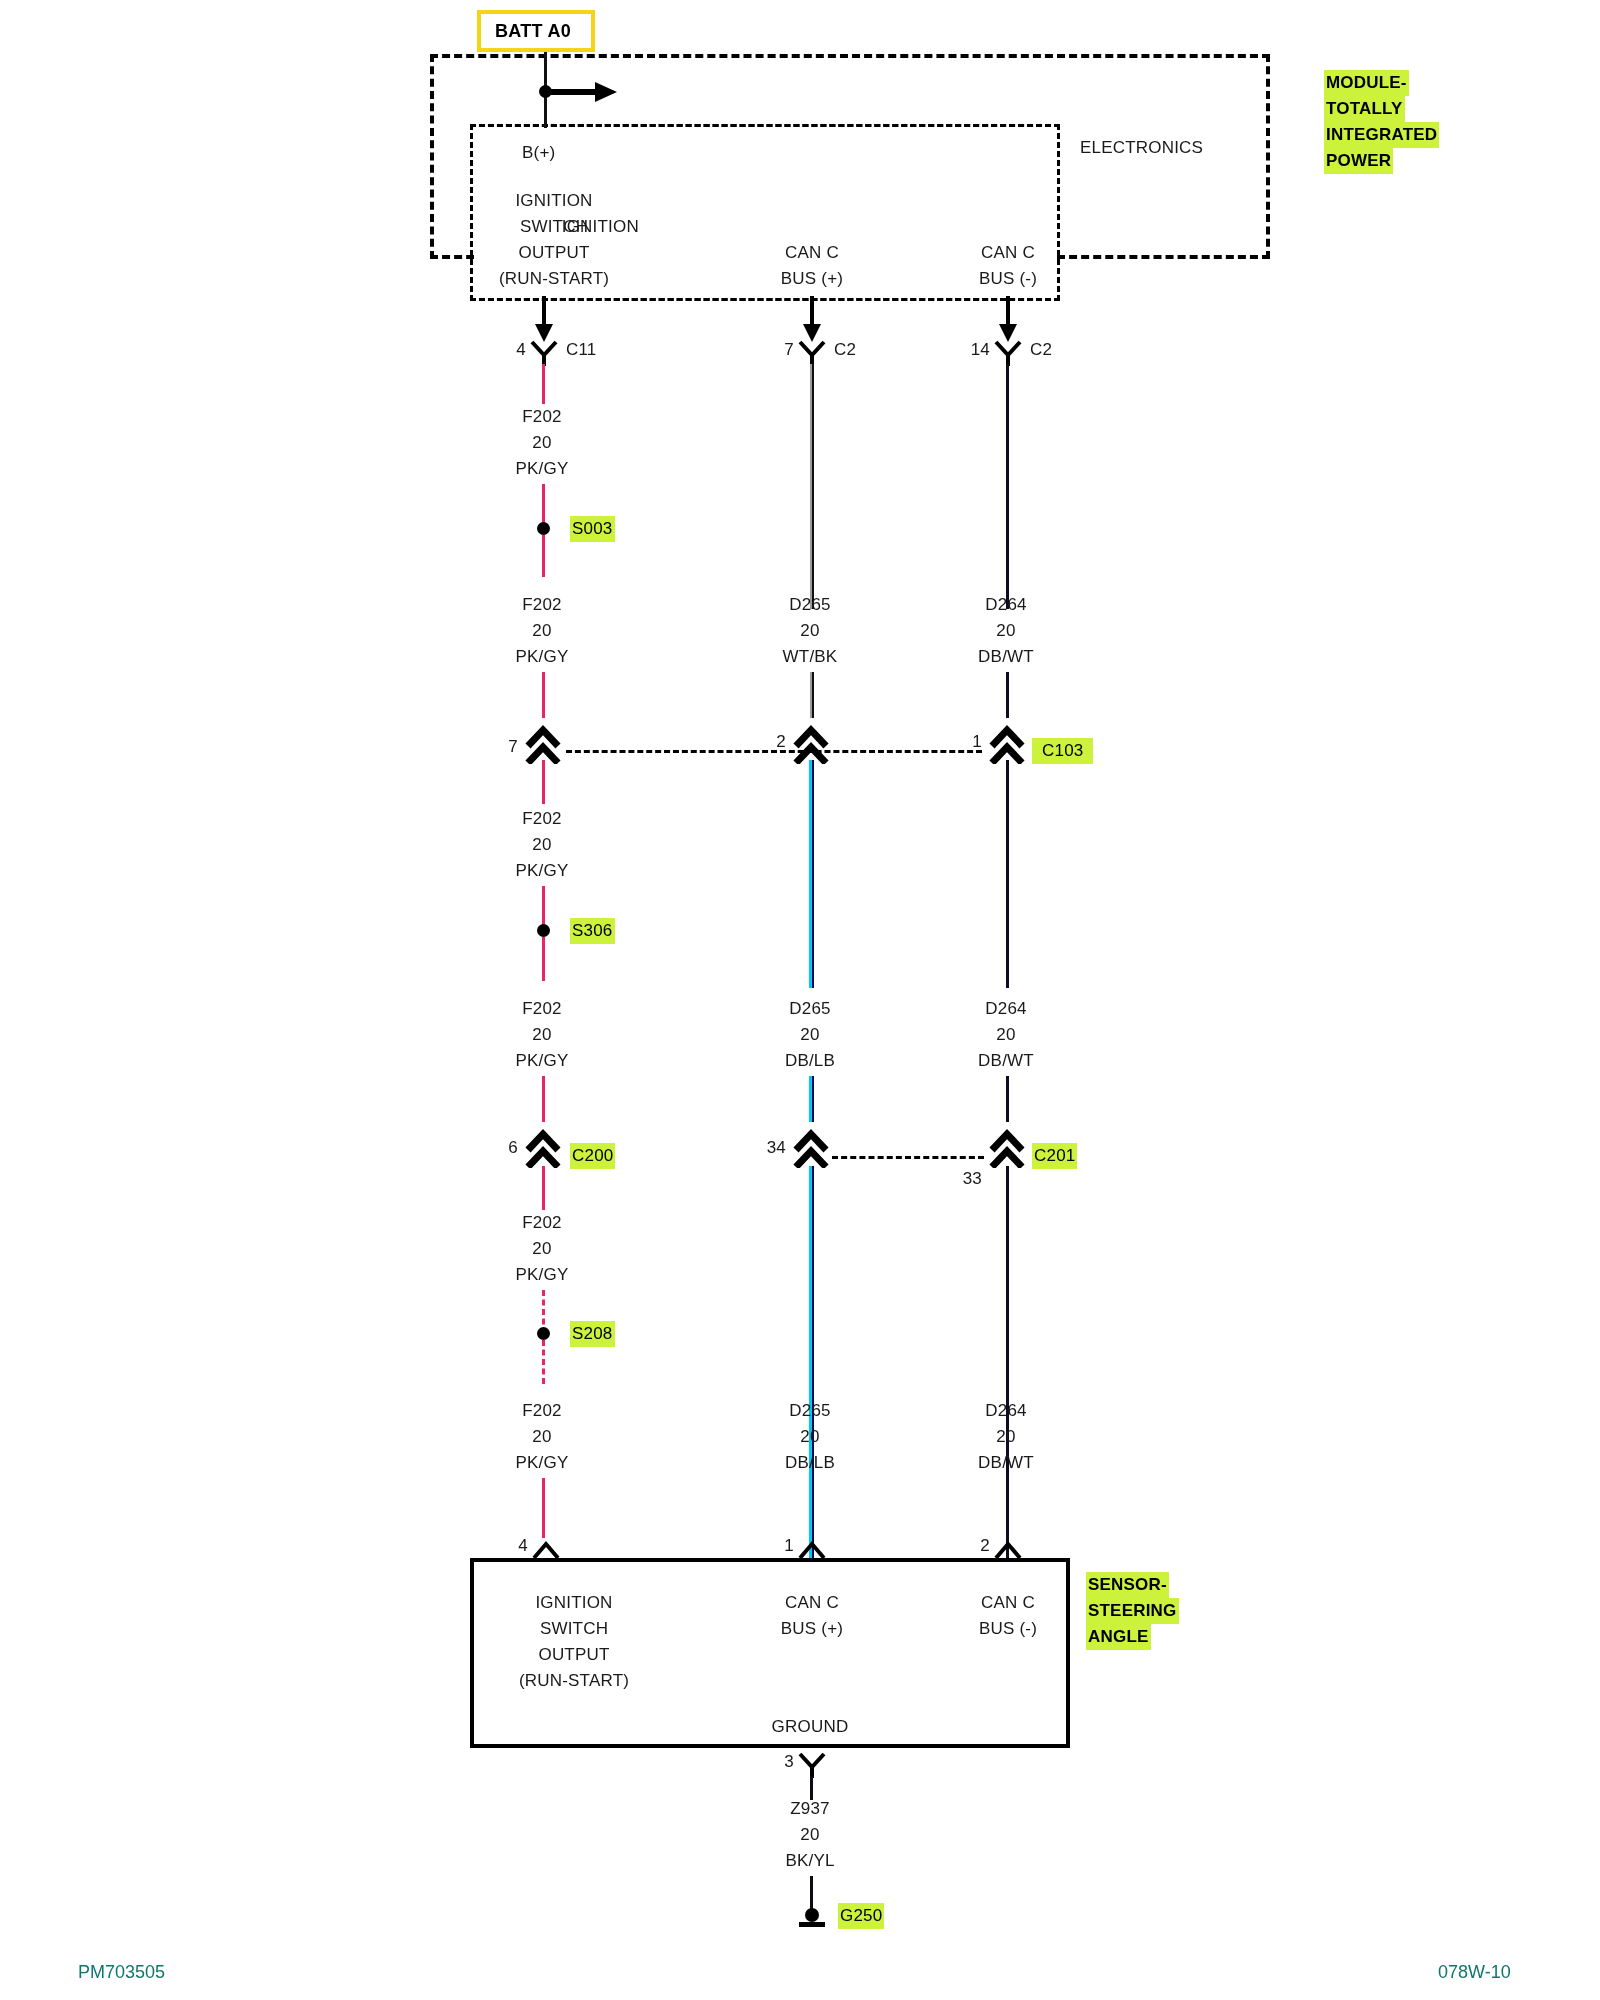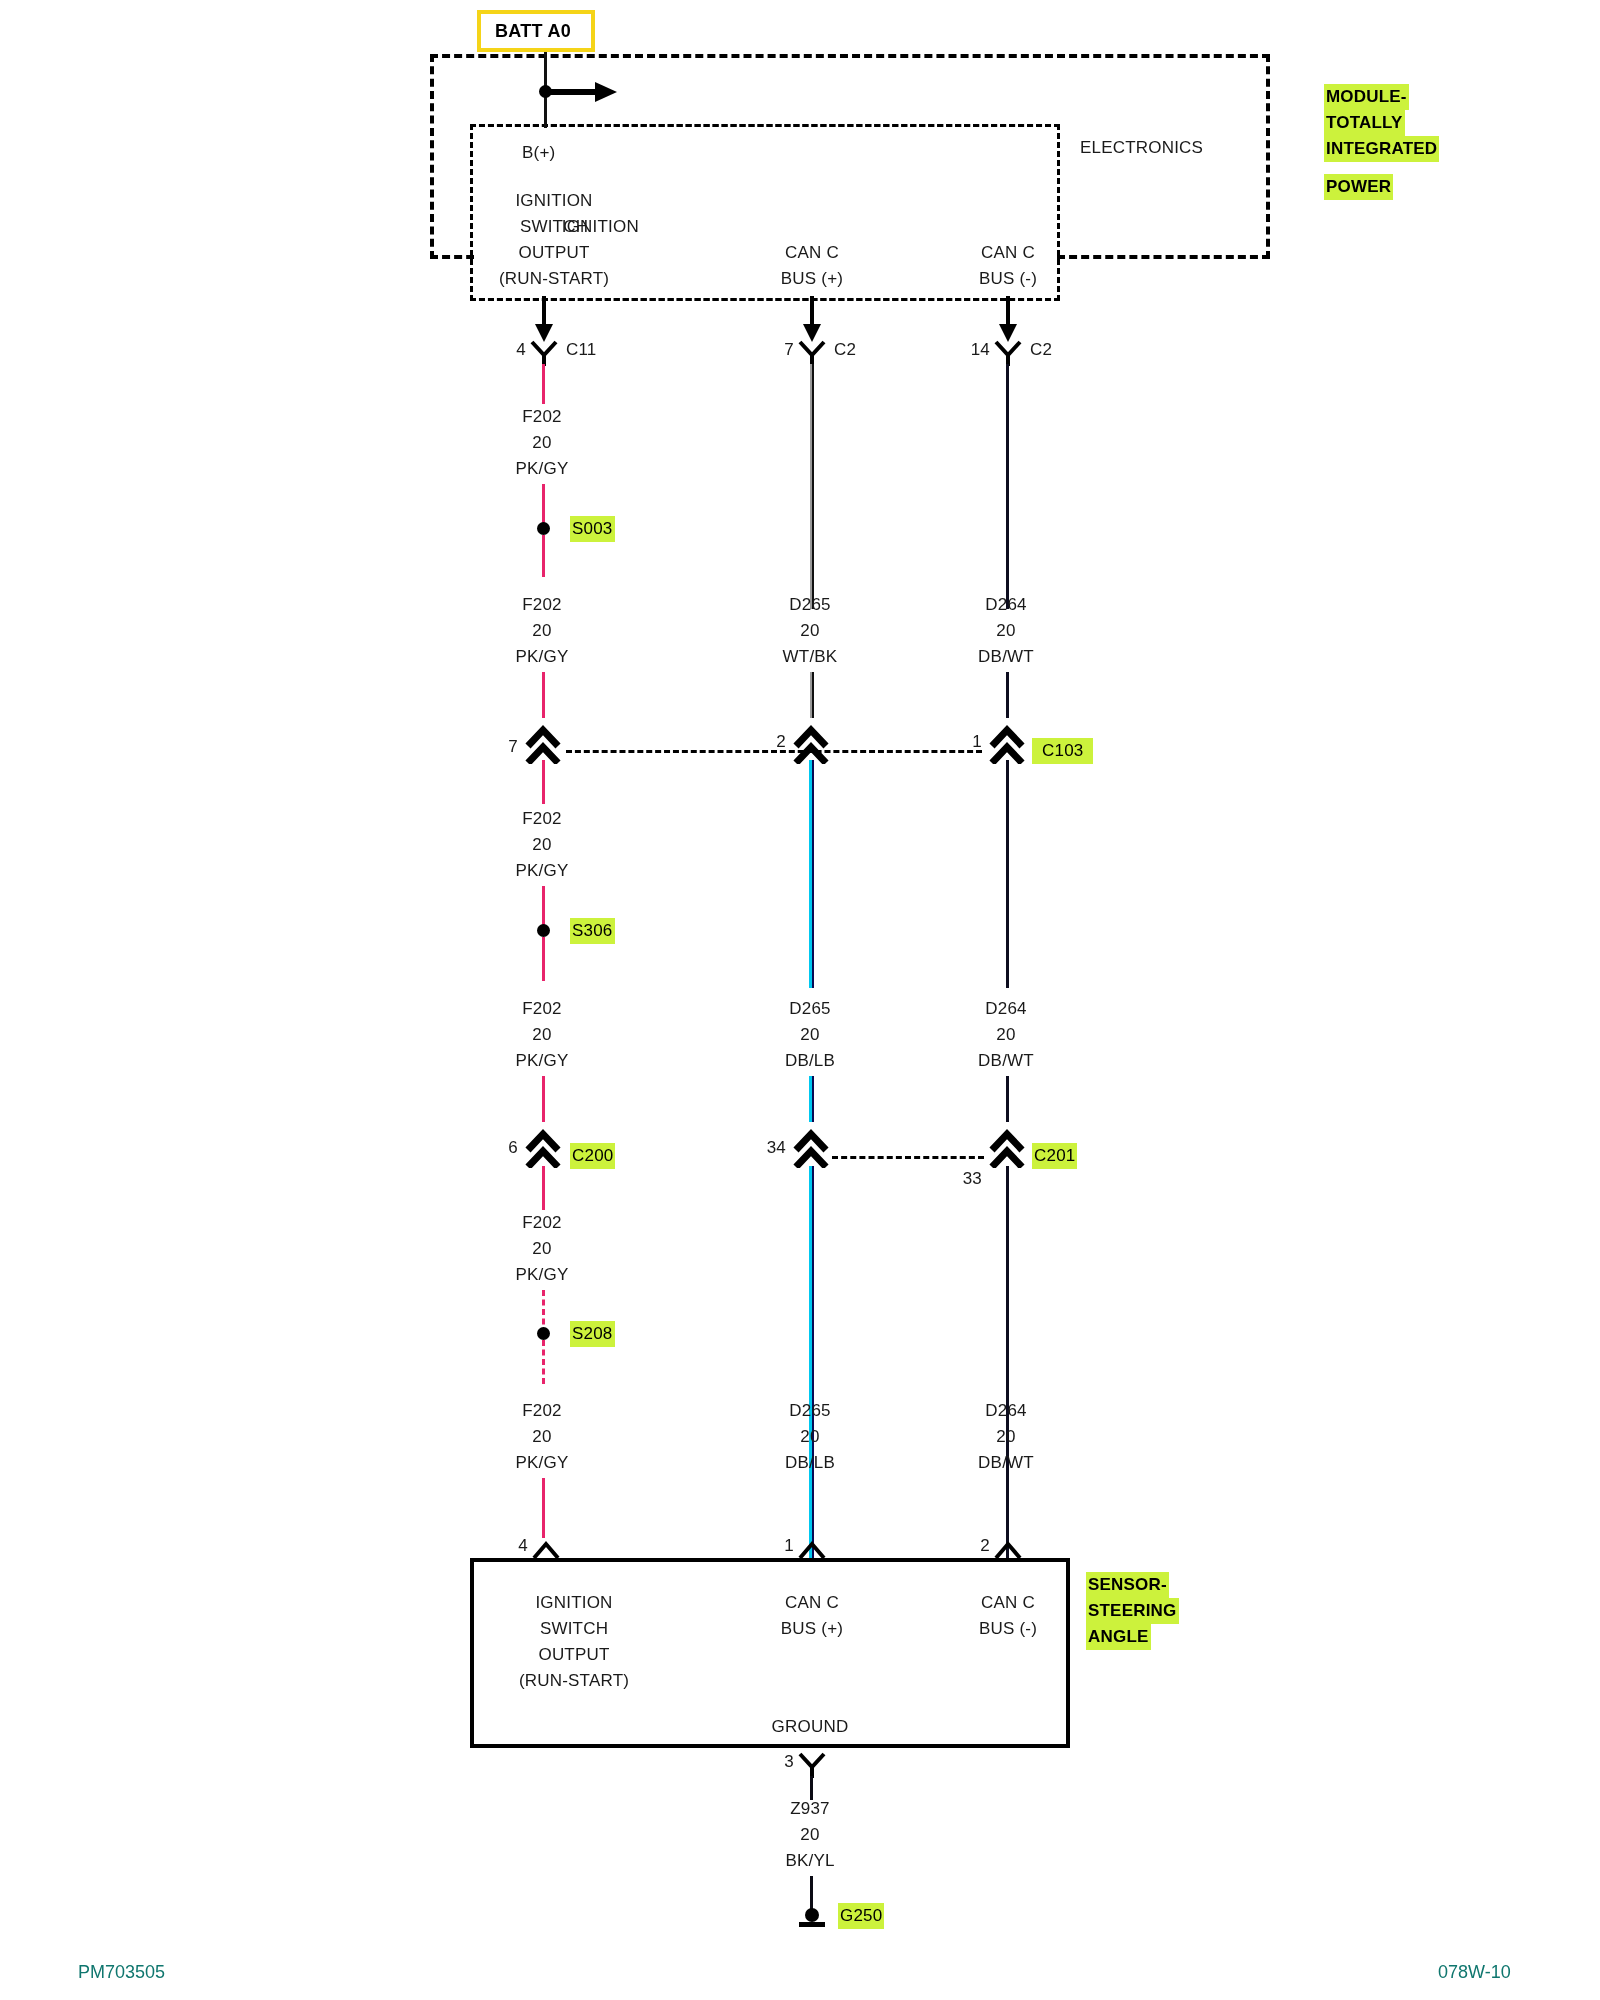--- a/index.html
+++ b/index.html
@@ -128,25 +128,25 @@
 
   <svg class="abs" style="left:545px; top:78px;" width="72" height="28">
     <line x1="0" y1="14" x2="52" y2="14" stroke="#000" stroke-width="6"></line>
     <polygon points="50,4 72,14 50,24" fill="#000"></polygon>
   </svg>
 
   <div class="txt" style="left:522px; top:140px;">B(+)</div>
 
   <div class="txt" style="left:1080px; top:135px;">ELECTRONICS</div>
 
-  <div class="abs" style="left:1281px; top:84px; width:128px;padding-left:43px;">
+  <div class="abs" style="left:1281px; top:70px; width:128px;padding-left:43px;">
     <div class="txt hl" style="position:relative; left:0; top:0; display:inline-block; padding:0 2px;">MODULE-</div><br>
     <div class="txt hl" style="position:relative; left:0; top:0; display:inline-block; padding:0 2px;">TOTALLY</div><br>
     <div class="txt hl" style="position:relative; left:0; top:0; display:inline-block; padding:0 2px;">INTEGRATED</div><br>
-    <div class="txt hl" style="position:relative; left:0; top:0; display:inline-block; padding:0 2px;margin-top:12px;">POWER</div>
+    <div class="txt hl" style="position:relative; left:0; top:0; display:inline-block; padding:0 2px;">POWER</div>
   </div>
 
   <div class="txt" style="left:542px; top:188px;" class2="c">
     <span class="txt c" style="left:0; top:0; position:relative; transform:none;">IGNITION</span>
   </div>
   <div class="txt c" style="left:554px; top:188px;">IGNITION</div>
   <div class="txt c" style="left:554px; top:214px;">SWITCH</div>
   <div class="txt c" style="left:554px; top:240px;">OUTPUT</div>
   <div class="txt c" style="left:554px; top:266px;">(RUN-START)</div>
 

